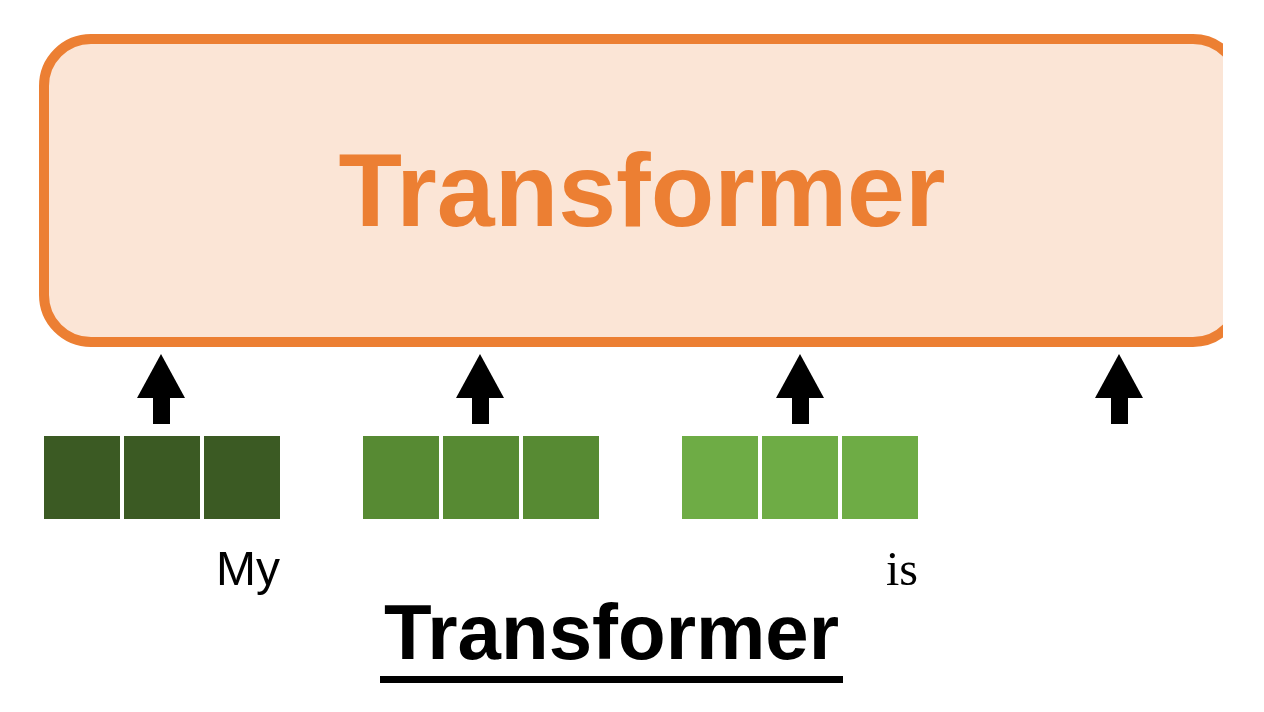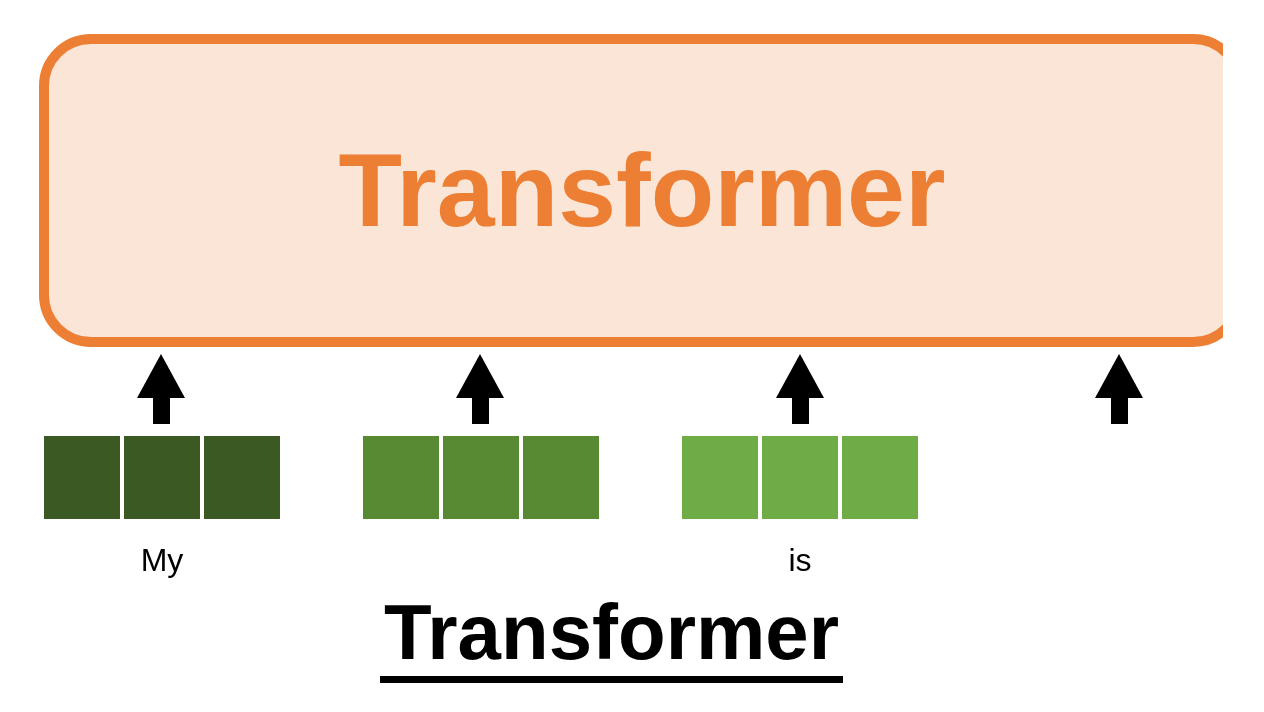--- a/index.html
+++ b/index.html
@@ -63,32 +63,32 @@
   .arrow-4 { left: 1095px; }
 
   
   .token-group {
     position: absolute;
     top: 436px;
     width: 236px;
   }
   .group-1 { left: 44px; }
   .group-2 { left: 363px; }
-  .group-3 { left: 682px; }
+  .group-3 { left: 682px; font-family: Liberation Serif, serif; }
   .group-4 { left: 1001px; }
   .cells {
     display: flex;
     gap: 4px;
     height: 83px;
   }
   .cell { flex: 1; }
   .token-label {
     margin-top: 24px;
-    text-align: center;
-    font-size: 32px;
+    text-align: right;
+    font-size: 48px;
     line-height: 1.1;
     color: #000000;
     white-space: nowrap;
   }
 
   
   .caption-wrap {
     position: absolute;
     left: 0;
     top: 593px;

